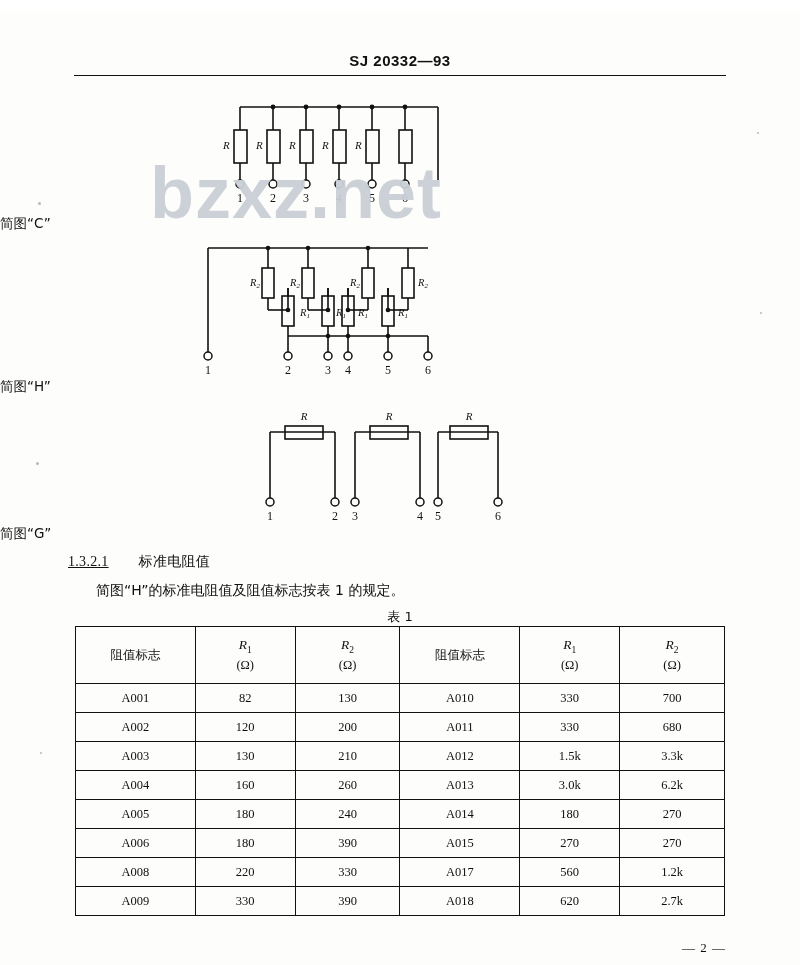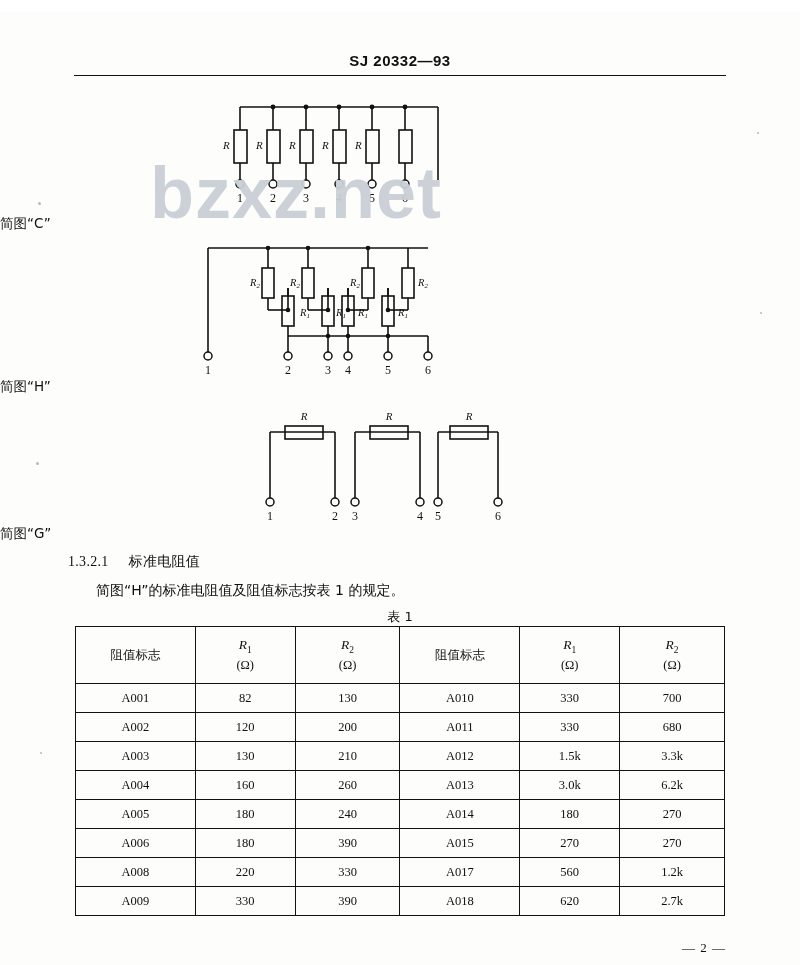--- a/index.html
+++ b/index.html
@@ -76,21 +76,22 @@
   .sec-head {
     position: absolute;
     left: 68px;
     top: 541px;
     font-size: 14px;
     font-family: "DejaVu Sans", sans-serif;
     letter-spacing: 0.3px;
   }
   .sec-head .num {
     font-family: "Liberation Serif", serif;
-    margin-right: 20px;
+    margin-right: 30px;
+    text-decoration: underline;
   }
   .sec-body {
     position: absolute;
     left: 96px;
     top: 570px;
     font-size: 14px;
     font-family: "DejaVu Sans", sans-serif;
   }
   .table-title {
     position: absolute;

